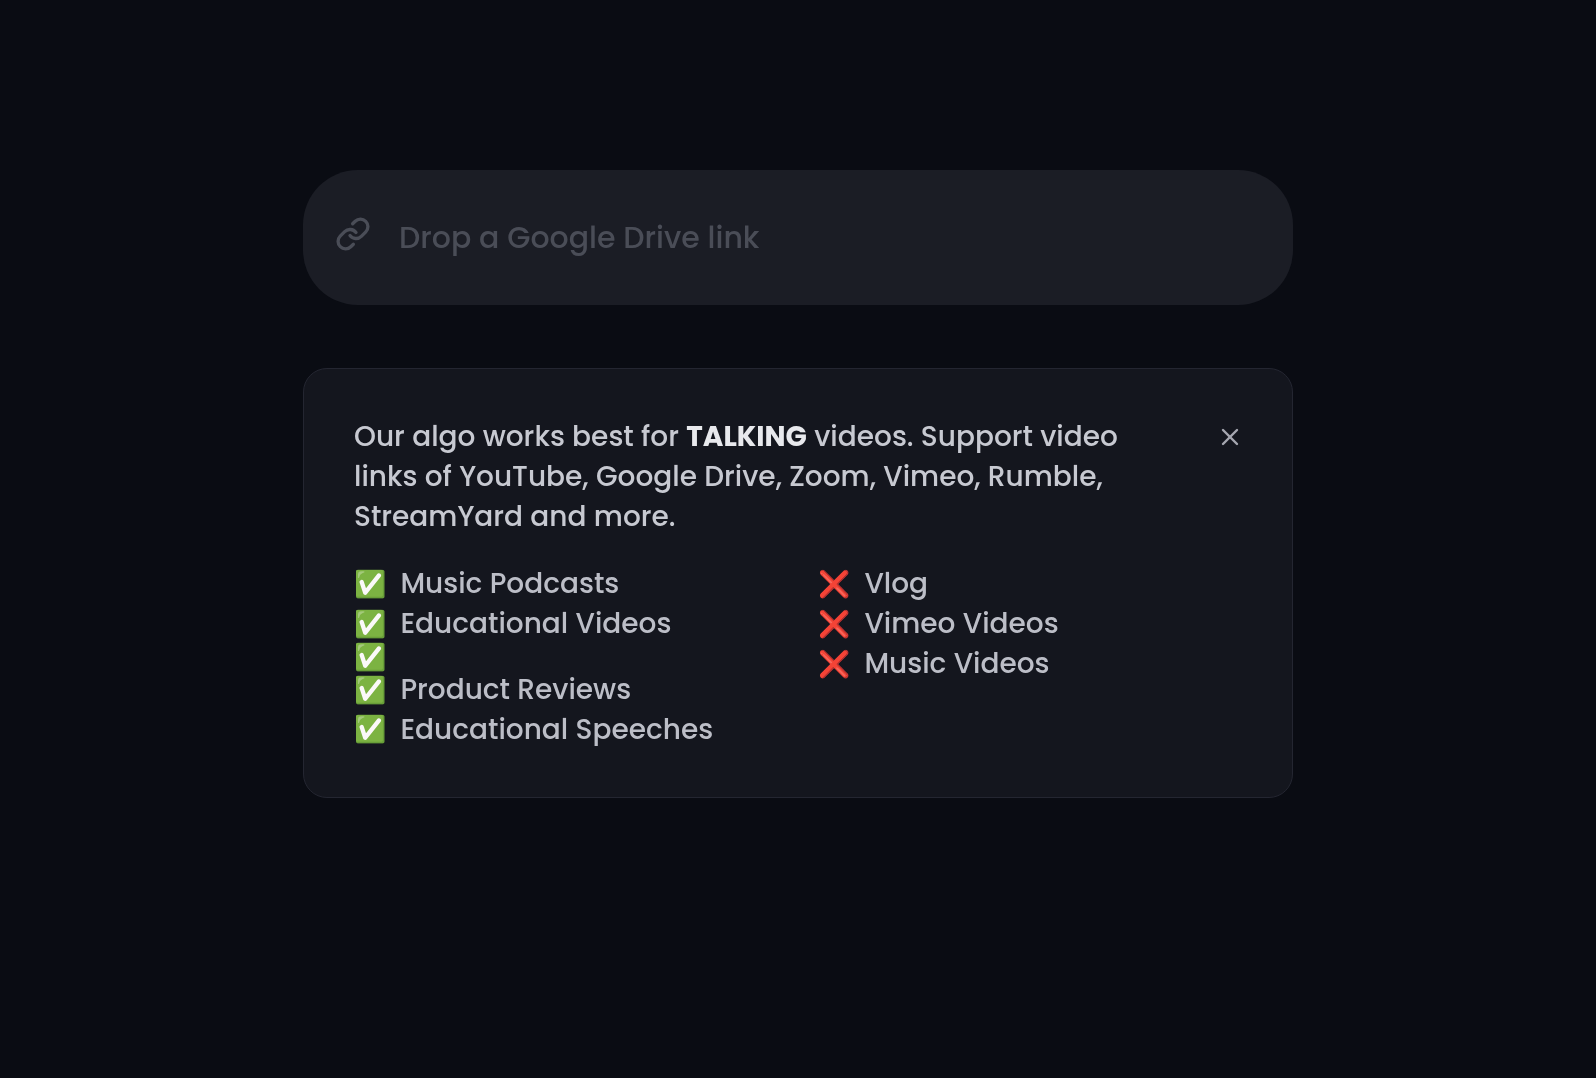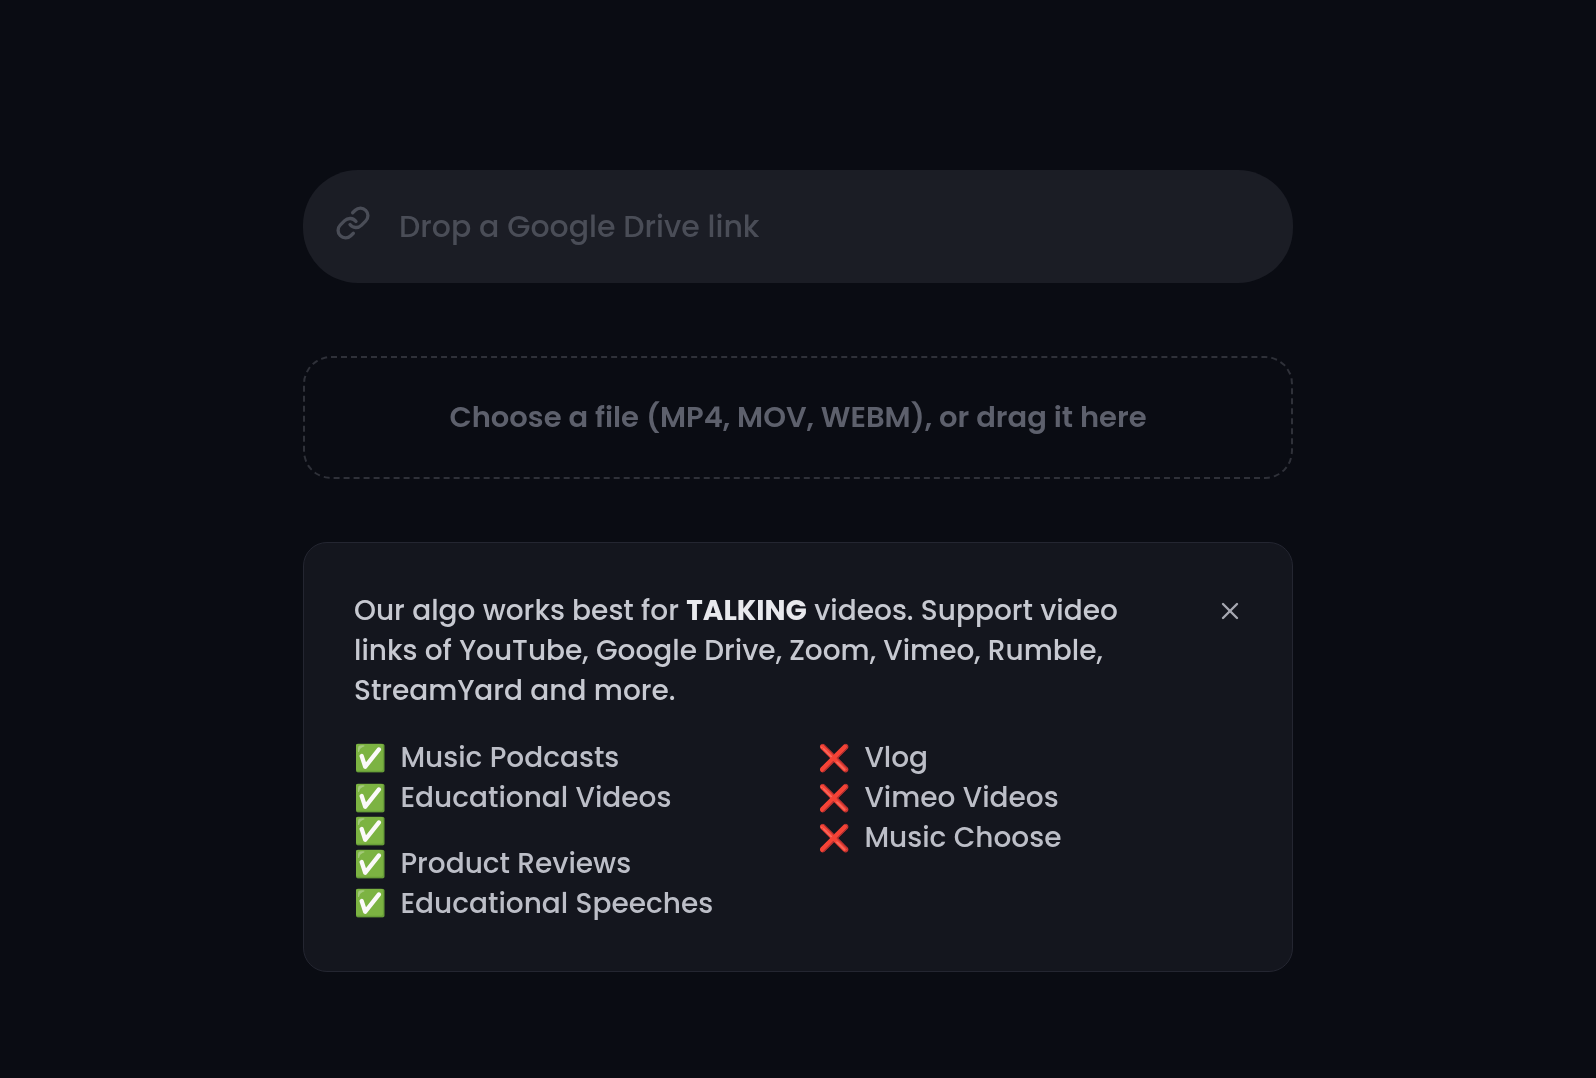--- a/index.html
+++ b/index.html
@@ -24,21 +24,21 @@
       flex-direction: column;
       gap: 73px;
     }
     
     .input-row {
       background-color: #1b1d25;
       border-radius: 55px;
       display: flex;
       align-items: center;
       padding: 12px 12px 12px 32px;
-      height: 113px;
+      height: 135px;
     }
     
     .link-icon {
       color: #4a4d57;
       margin-right: 28px;
       flex-shrink: 0;
     }
     
     .url-input {
       flex: 1;
@@ -151,23 +151,20 @@
   <div class="input-row">
     <span class="link-icon">
       <svg width="36" height="36" viewBox="0 0 24 24" fill="none" stroke="currentColor" stroke-width="2.2" stroke-linecap="round" stroke-linejoin="round">
         <path d="M10 13a5 5 0 0 0 7.54.54l3-3a5 5 0 0 0-7.07-7.07l-1.72 1.71"></path>
         <path d="M14 11a5 5 0 0 0-7.54-.54l-3 3a5 5 0 0 0 7.07 7.07l1.71-1.71"></path>
       </svg>
     </span>
     <input type="text" class="url-input" placeholder="Drop a Google Drive link" style="">
   </div>
 
-  <div class="dropzone">
-    <span class="dropzone-text">Choose a file (MP4, MOV, WEBM), or drag it here</span>
-  </div>
 
   <div class="info-panel">
     <button class="close-button">
       <span>
         <svg width="24" height="24" viewBox="0 0 24 24" fill="none" stroke="currentColor" stroke-width="2.4" stroke-linecap="round">
           <line x1="5" y1="5" x2="19" y2="19"></line>
           <line x1="19" y1="5" x2="5" y2="19"></line>
         </svg>
       </span>
     </button>
@@ -203,19 +200,19 @@
         <div class="list-item">
           <span class="emoji">❌</span>
           <span>Vlog</span>
         </div>
         <div class="list-item">
           <span class="emoji">❌</span>
           <span>Vimeo Videos</span>
         </div>
         <div class="list-item">
           <span class="emoji">❌</span>
-          <span>Music Choose</span>
+          <span>Music Videos</span>
         </div>
       </div>
     </div>
   </div>
 
 </div>
 
 </body></html>

